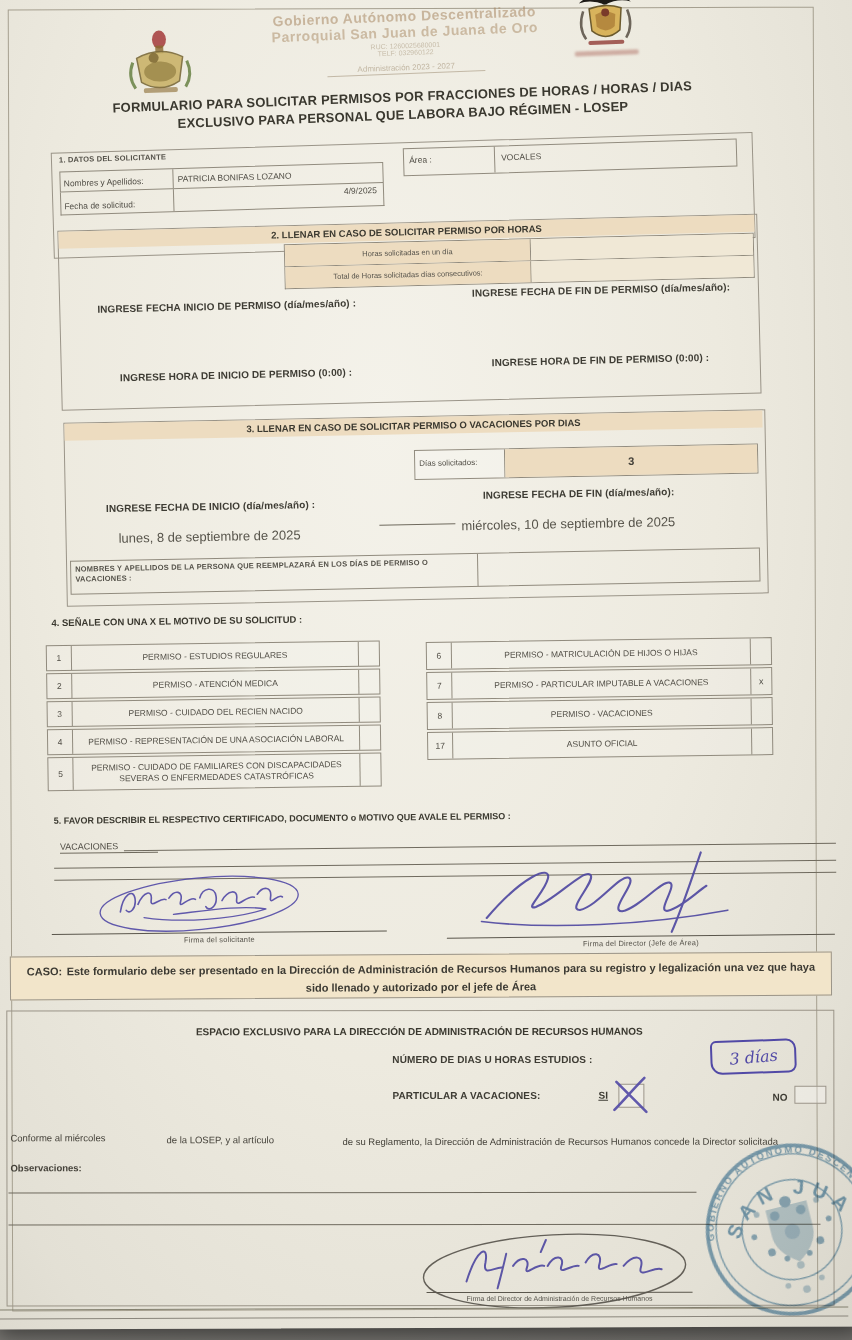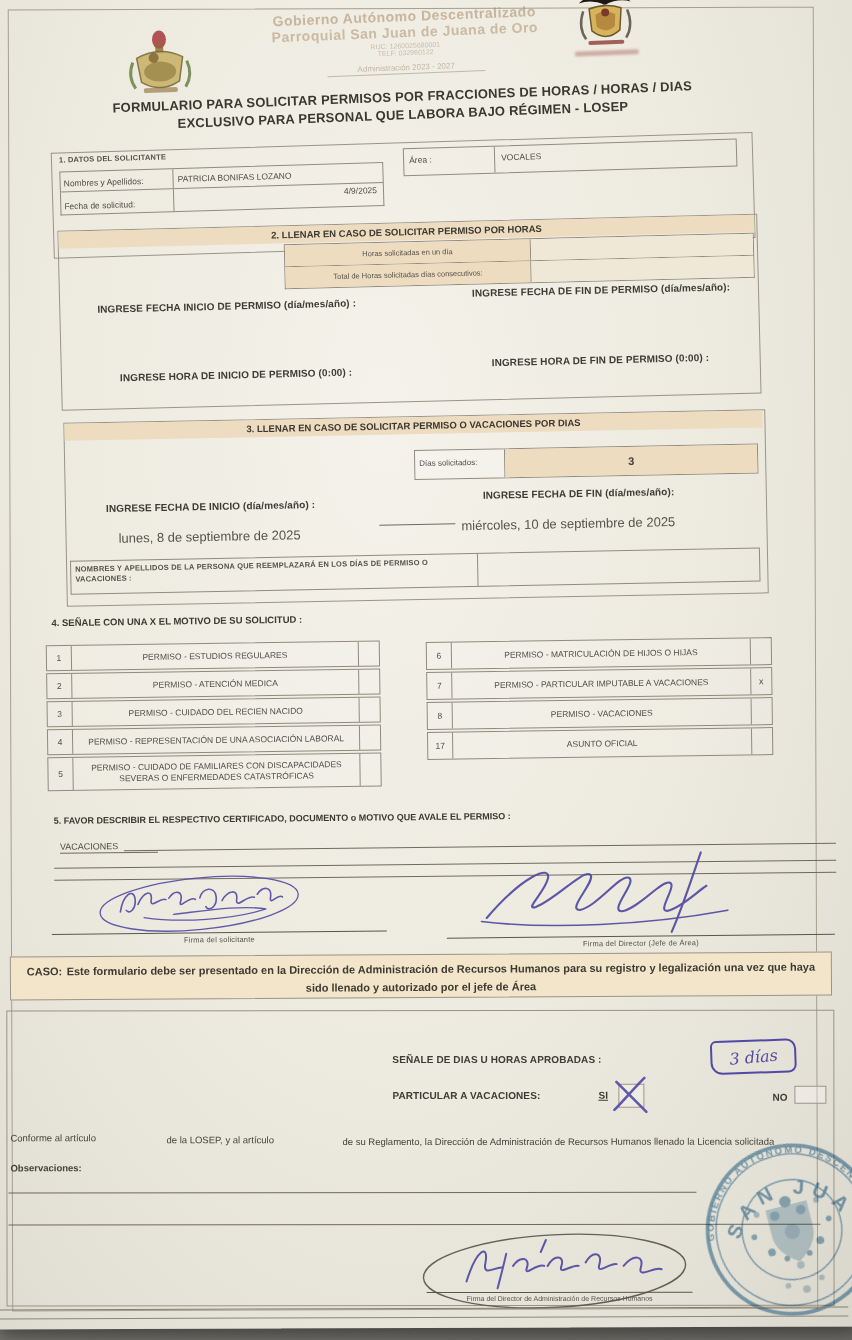--- a/index.html
+++ b/index.html
@@ -222,41 +222,42 @@
 
   <div class="sec" style="transform:rotate(-0.15deg);">
     <div class="abs bx" style="left:14px;top:962px;width:822px;height:44px;background:#f2e5ca;text-align:center;padding:4px 10px;box-sizing:border-box;">
       <span style="font-size:11px;font-weight:bold;color:#3c3a33;">CASO:</span>
       <span style="font-size:11px;font-weight:bold;color:#3c3a33;">Este formulario debe ser presentado en la Dirección de Administración de Recursos Humanos para su registro y legalización una vez que haya sido llenado y autorizado por el jefe de Área</span>
     </div>
   </div>
 
   <div class="sec" style="transform:rotate(0.15deg);">
     <div class="abs bx" style="left:12px;top:1018px;width:826px;height:294px;"></div>
-
-    <div class="abs boldlbl" style="left:398px;top:1062px;">SEÑALE DE DIAS U HORAS APROBADAS :</div>
+    <div class="abs sectitle" style="left:12px;top:1034px;width:826px;font-size:10px;">ESPACIO EXCLUSIVO PARA LA DIRECCIÓN DE ADMINISTRACIÓN DE RECURSOS HUMANOS</div>
+
+    <div class="abs boldlbl" style="left:398px;top:1062px;">NÚMERO DE DIAS U HORAS ESTUDIOS :</div>
     <div class="handbox" style="left:716px;top:1048px;width:82px;height:30px;">
       <span class="hand" style="font-size:16px;transform:rotate(-3deg);">3 días</span>
     </div>
 
     <div class="abs boldlbl" style="left:398px;top:1098px;">PARTICULAR A VACACIONES:</div>
     <div class="abs boldlbl" style="left:604px;top:1098px;text-decoration:underline;">SI</div>
     <div class="abs bx" style="left:624px;top:1092px;width:24px;height:22px;background:rgba(255,255,255,.25);"></div>
     <svg class="abs" style="left:614px;top:1080px;" width="44" height="44" viewBox="0 0 44 44">
       <g stroke="#5149a6" stroke-width="2.6" stroke-linecap="round" fill="none" opacity=".9">
         <path d="M8,10 C16,18 28,30 38,40"></path>
         <path d="M36,6 C26,16 14,30 6,38"></path>
       </g>
     </svg>
     <div class="abs boldlbl" style="left:778px;top:1100px;">NO</div>
     <div class="abs bx" style="left:800px;top:1094px;width:30px;height:16px;background:rgba(255,255,255,.3);"></div>
 
-    <div class="abs" style="left:16px;top:1140px;font-size:9.5px;color:#45423a;">Conforme al artículo</div>
+    <div class="abs" style="left:16px;top:1140px;font-size:9.5px;color:#45423a;">Conforme al miércoles</div>
     <div class="abs" style="left:172px;top:1142px;font-size:9.5px;color:#45423a;">de la LOSEP, y al artículo</div>
-    <div class="abs" style="left:348px;top:1144px;font-size:9.5px;color:#45423a;white-space:nowrap;width:490px;overflow:hidden;">de su Reglamento, la Dirección de Administración de Recursos Humanos llenado la Licencia solicitada</div>
+    <div class="abs" style="left:348px;top:1144px;font-size:9.5px;color:#45423a;white-space:nowrap;width:490px;overflow:hidden;">de su Reglamento, la Dirección de Administración de Recursos Humanos concede la Director solicitada</div>
 
     <div class="abs" style="left:16px;top:1170px;font-size:9.5px;font-weight:bold;color:#45423a;">Observaciones:</div>
     <div class="hline" style="left:14px;top:1200px;width:688px;border-color:#6f6a5e;"></div>
     <div class="hline" style="left:14px;top:1232px;width:812px;border-color:#6f6a5e;"></div>
 
     <svg class="sigsvg" style="left:400px;top:1236px;" width="320" height="82" viewBox="0 0 320 95">
       <g stroke="#4d46a0" fill="none" stroke-width="2.3" stroke-linecap="round" opacity=".9">
         <ellipse cx="160" cy="50" rx="152" ry="42" transform="rotate(-3 160 50)" stroke-width="1.6" stroke="#55514a"></ellipse>
         <path d="M58,62 C70,24 84,18 80,40 C76,58 92,44 100,46 M104,30 C100,48 96,62 94,70 M112,44 C120,32 132,34 128,46 C124,58 140,40 148,44 M152,44 C160,30 172,32 168,44 C164,56 180,42 188,44 M196,40 C204,26 216,28 212,42 C208,56 224,40 232,42 M240,44 C252,30 264,32 260,46 C256,60 276,44 284,48"></path>
         <path d="M150,14 L144,28"></path>

